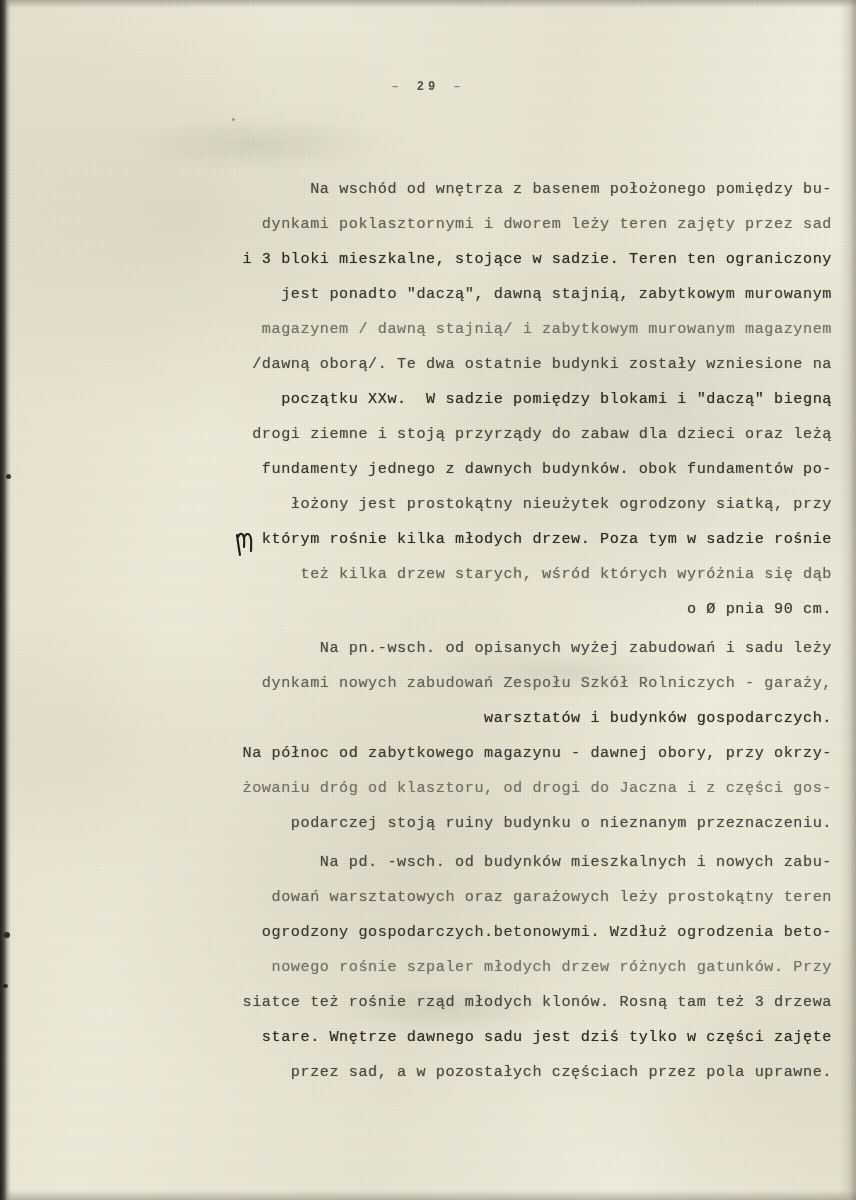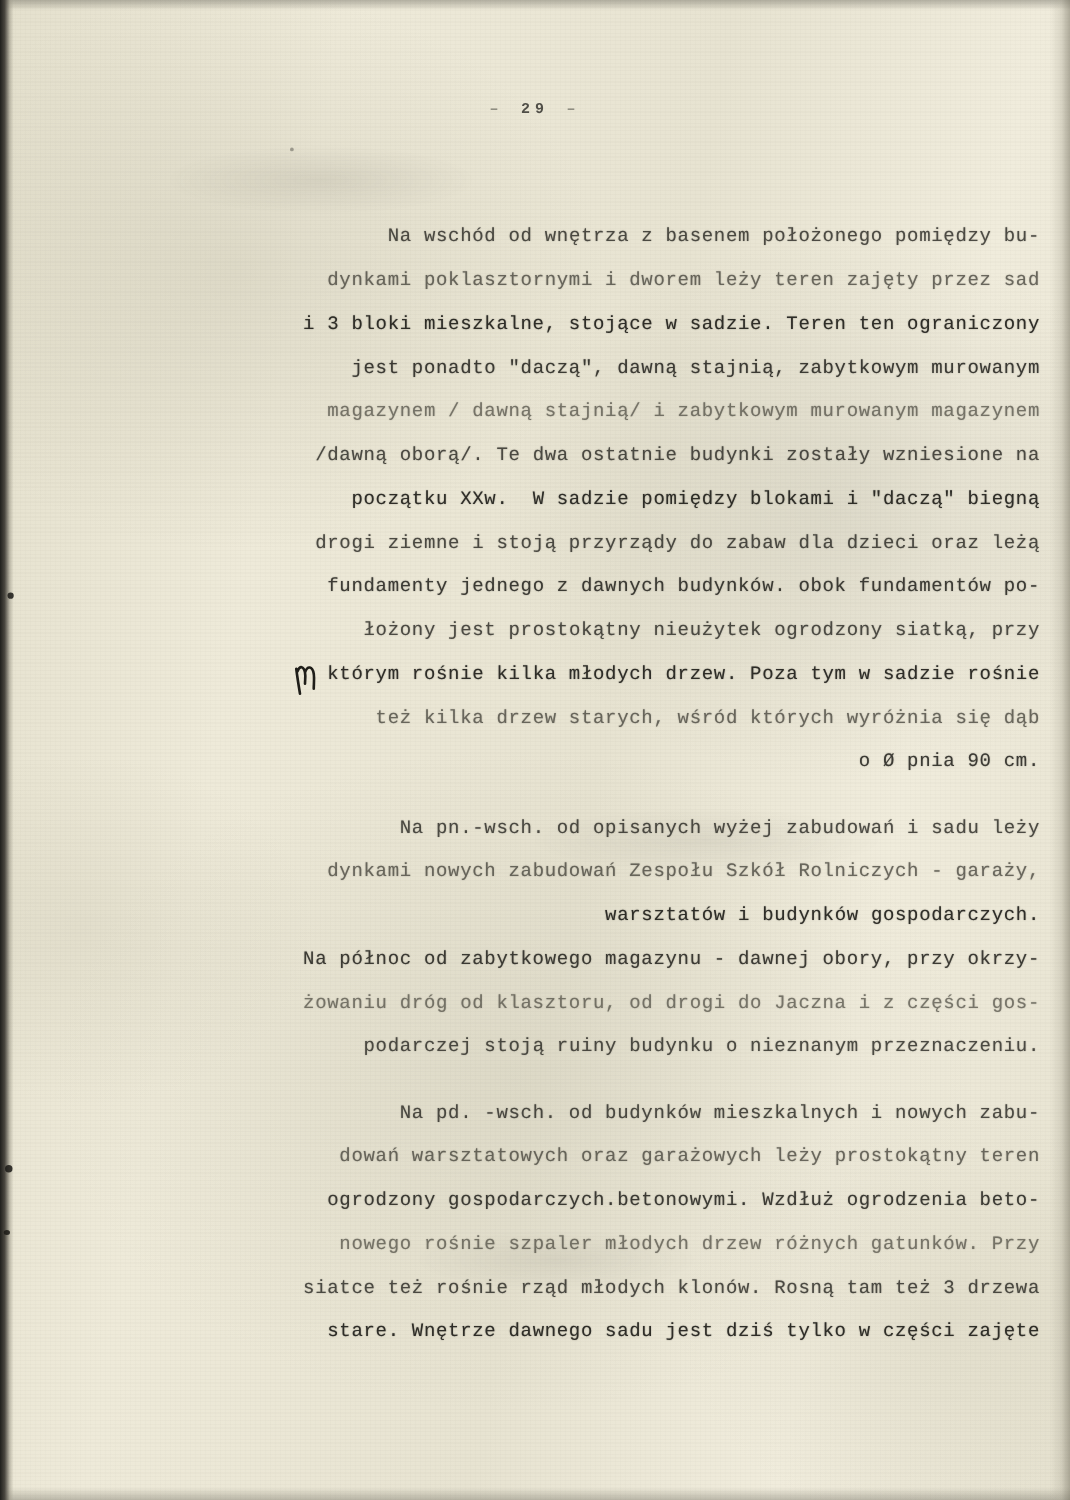--- a/index.html
+++ b/index.html
@@ -89,21 +89,21 @@
   .folio .num  { font-weight: 700; }
 
   .body {
     position: absolute;
     top: 172px;
     left: 168px;
     width: 664px;
   }
 
   .para { margin: 0 0 0 0; }
-  .para + .para { margin-top: 18px; }
+  .para + .para { margin-top: 4px; }
 
   .line {
     position: relative;
     height: 35px;
     line-height: 35px;
     font-size: 15.2px;
     letter-spacing: .55px;
     white-space: pre;
     color: #25241f;
     filter: blur(.42px);
@@ -180,20 +180,21 @@
         <div class="line f4"><span>żowaniu dróg od klasztoru, od drogi do Jaczna i z części gos-</span></div>
         <div class="line f2"><span>podarczej stoją ruiny budynku o nieznanym przeznaczeniu.</span></div>
       </div>
     <div class="para" id="para-3">
         <div class="line f2"><span class="indent"></span><span>Na pd. -wsch. od budynków mieszkalnych i nowych zabu-</span></div>
         <div class="line f3"><span>dowań warsztatowych oraz garażowych leży prostokątny teren</span></div>
         <div class="line f1"><span>ogrodzony gospodarczych.betonowymi. Wzdłuż ogrodzenia beto-</span></div>
         <div class="line f4"><span>nowego rośnie szpaler młodych drzew różnych gatunków. Przy</span></div>
         <div class="line f2"><span>siatce też rośnie rząd młodych klonów. Rosną tam też 3 drzewa</span></div>
         <div class="line f0"><span>stare. Wnętrze dawnego sadu jest dziś tylko w części zajęte</span></div>
+        <div class="line f2"><span>przez sad, a w pozostałych częściach przez pola uprawne.</span></div>
       </div>
 
   </div>
 
   <div class="grain"></div>
   <div class="edge-top"></div>
   <div class="edge-bottom"></div>
   <div class="edge-left"></div>
   <div class="edge-right"></div>
 

